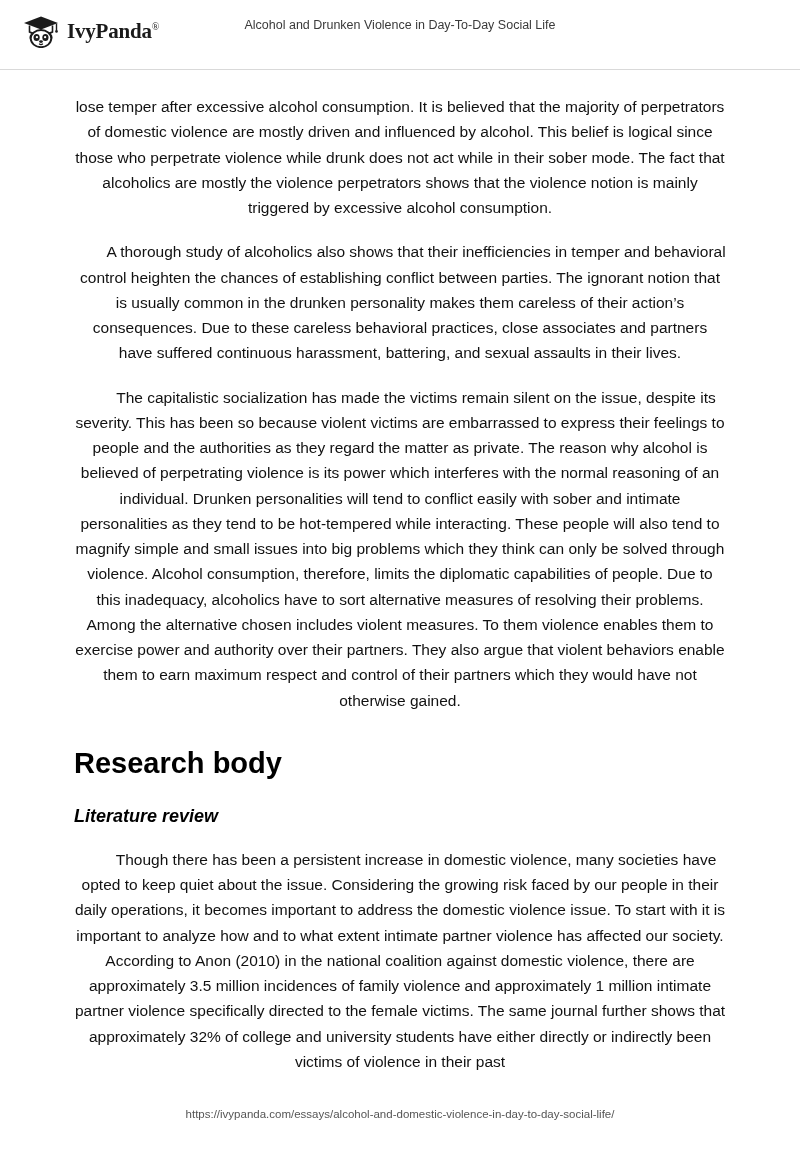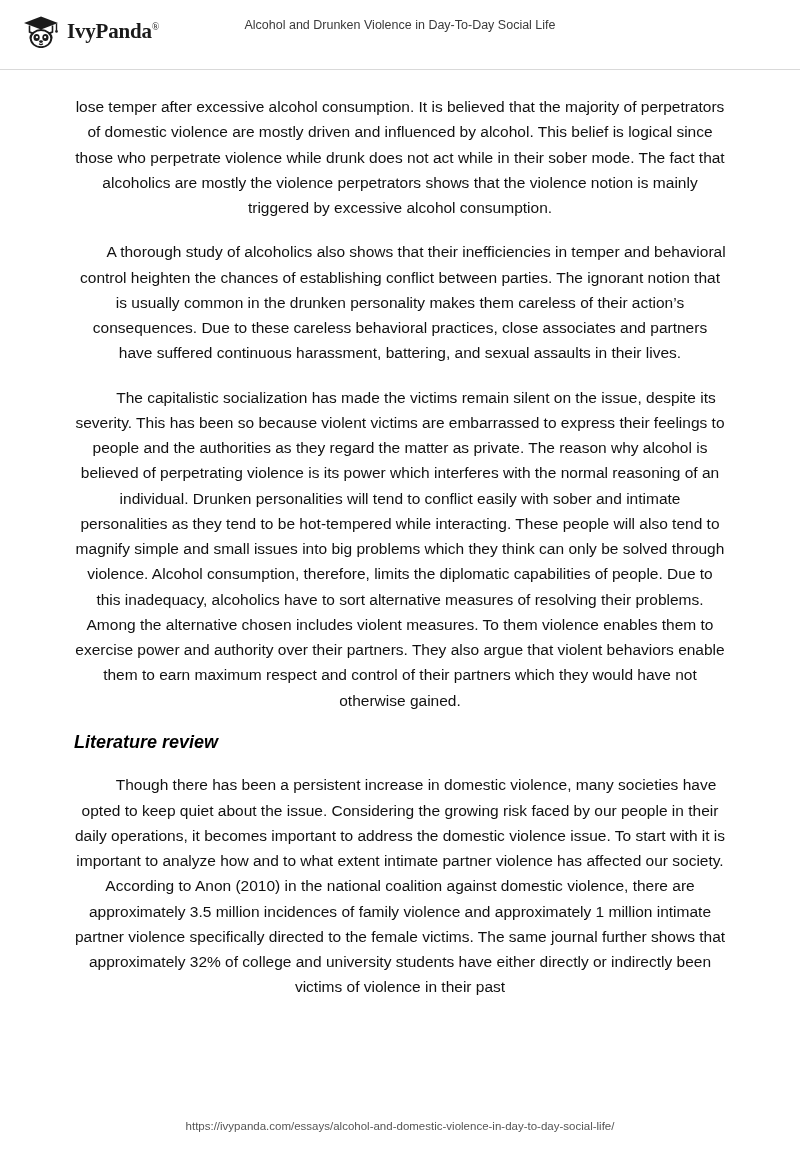--- a/index.html
+++ b/index.html
@@ -88,21 +88,21 @@
     line-height: 1.15;
     color: #000;
     font-style: italic;
   }
 
   
   .page-footer {
     position: absolute;
     left: 0;
     right: 0;
-    bottom: 26px;
+    bottom: 38px;
     text-align: center;
   }
   .footer-link {
     font-size: 11.5px;
     color: #555;
     text-decoration: none;
   }
 </style>
 </head>
 <body>
@@ -134,20 +134,21 @@
 
   <div class="header-title">Alcohol and Drunken Violence in Day-To-Day Social Life</div>
 </div>
 
 <div class="doc">
 
   <p>lose temper after excessive alcohol consumption. It is believed that the majority of perpetrators of domestic violence are mostly driven and influenced by alcohol. This belief is logical since those who perpetrate violence while drunk does not act while in their sober mode. The fact that alcoholics are mostly the violence perpetrators shows that the violence notion is mainly triggered by excessive alcohol consumption.</p>
   <p class="indent">A thorough study of alcoholics also shows that their inefficiencies in temper and behavioral control heighten the chances of establishing conflict between parties. The ignorant notion that is usually common in the drunken personality makes them careless of their action’s consequences. Due to these careless behavioral practices, close associates and partners have suffered continuous harassment, battering, and sexual assaults in their lives.</p>
   <p class="indent">The capitalistic socialization has made the victims remain silent on the issue, despite its severity. This has been so because violent victims are embarrassed to express their feelings to people and the authorities as they regard the matter as private. The reason why alcohol is believed of perpetrating violence is its power which interferes with the normal reasoning of an individual. Drunken personalities will tend to conflict easily with sober and intimate personalities as they tend to be hot-tempered while interacting. These people will also tend to magnify simple and small issues into big problems which they think can only be solved through violence. Alcohol consumption, therefore, limits the diplomatic capabilities of people. Due to this inadequacy, alcoholics have to sort alternative measures of resolving their problems. Among the alternative chosen includes violent measures. To them violence enables them to exercise power and authority over their partners. They also argue that violent behaviors enable them to earn maximum respect and control of their partners which they would have not otherwise gained.</p>
 
+  <h1 class="section">Research body</h1>
 
   <h2 class="subsection">Literature review</h2>
 
   <p class="indent">Though there has been a persistent increase in domestic violence, many societies have opted to keep quiet about the issue. Considering the growing risk faced by our people in their daily operations, it becomes important to address the domestic violence issue. To start with it is important to analyze how and to what extent intimate partner violence has affected our society. According to Anon (2010) in the national coalition against domestic violence, there are approximately 3.5 million incidences of family violence and approximately 1 million intimate partner violence specifically directed to the female victims. The same journal further shows that approximately 32% of college and university students have either directly or indirectly been victims of violence in their past</p>
 
 </div>
 
 <div class="page-footer">
   <a class="footer-link" href="#">https://ivypanda.com/essays/alcohol-and-domestic-violence-in-day-to-day-social-life/</a>
 </div>

